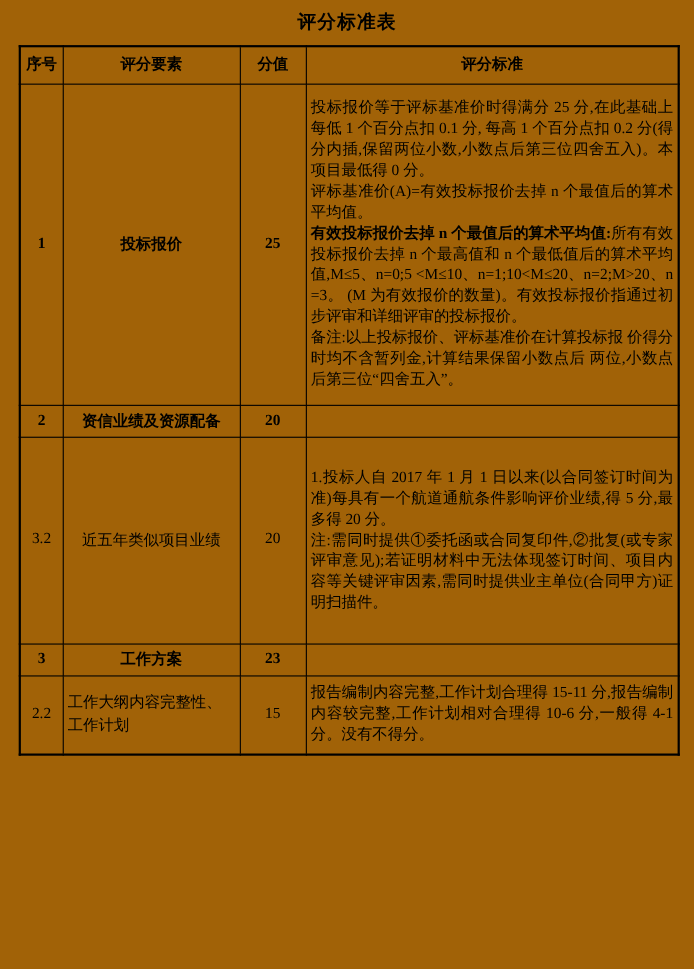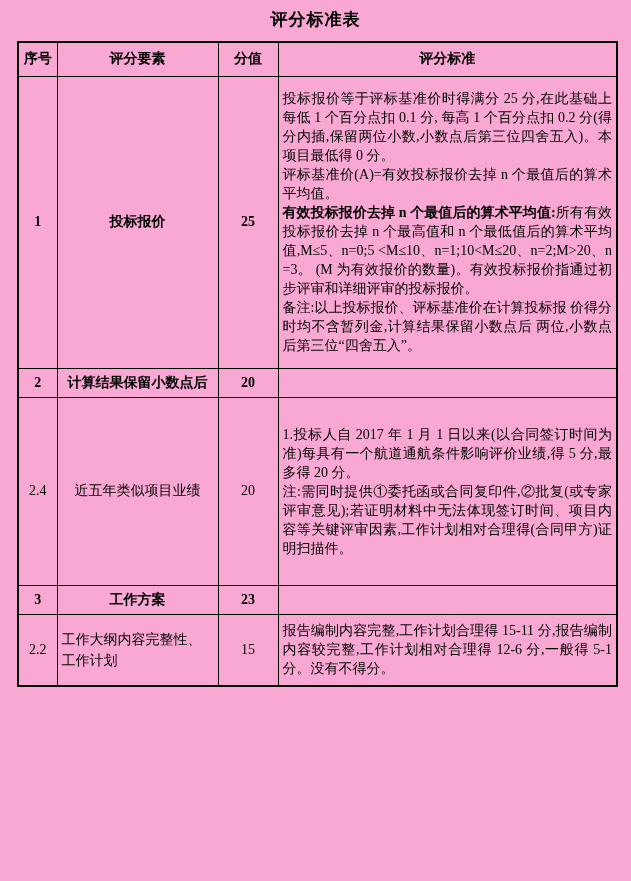--- a/index.html
+++ b/index.html
@@ -5,21 +5,21 @@
   html, body {
     margin: 0;
     padding: 0;
     background: #ffffff;
     color: #000000;
     font-family: "Liberation Serif", "DejaVu Serif", serif;
   }
   .page {
     width: 631px;
     height: 881px;
-    background: #f9a8d4;
+    background: #a16207;
     overflow: hidden;
     box-sizing: border-box;
   }
   .title {
     text-align: center;
     font-weight: bold;
     font-size: 17px;
     padding-top: 8px;
     margin-bottom: 10px;
     letter-spacing: 1px;
@@ -84,48 +84,48 @@
       <td class="crit" style="font-weight:normal">
         <p>投标报价等于评标基准价时得满分 25 分,在此基础上每低 1 个百分点扣 0.1 分, 每高 1 个百分点扣 0.2 分(得分内插,保留两位小数,小数点后第三位四舍五入)。本项目最低得 0 分。</p>
         <p>评标基准价(A)=有效投标报价去掉 n 个最值后的算术平均值。</p>
         <p><b>有效投标报价去掉 n 个最值后的算术平均值:</b><span>所有有效投标报价去掉 n 个最高值和 n 个最低值后的算术平均值,M≤5、n=0;5 &lt;M≤10、n=1;10&lt;M≤20、n=2;M&gt;20、n=3。 (M 为有效报价的数量)。有效投标报价指通过初步评审和详细评审的投标报价。</span></p>
         <p>备注:以上投标报价、评标基准价在计算投标报 价得分时均不含暂列金,计算结果保留小数点后 两位,小数点后第三位“四舍五入”。</p>
       </td>
     </tr>
 
     <tr class="bold-row" style="height:25px">
       <td class="c">2</td>
-      <td class="c">计算结果保留小数点后</td>
+      <td class="c">资信业绩及资源配备</td>
       <td class="c">20</td>
       <td class="crit"></td>
     </tr>
 
     <tr style="height:188px">
-      <td class="c">2.4</td>
+      <td class="c">3.2</td>
       <td class="c">近五年类似项目业绩</td>
       <td class="c">20</td>
       <td class="crit">
         <p>1.投标人自 2017 年 1 月 1 日以来(以合同签订时间为准)每具有一个航道通航条件影响评价业绩,得 5 分,最多得 20 分。</p>
-        <p>注:需同时提供①委托函或合同复印件,②批复(或专家评审意见);若证明材料中无法体现签订时间、项目内容等关键评审因素,工作计划相对合理得(合同甲方)证明扫描件。</p>
+        <p>注:需同时提供①委托函或合同复印件,②批复(或专家评审意见);若证明材料中无法体现签订时间、项目内容等关键评审因素,需同时提供业主单位(合同甲方)证明扫描件。</p>
       </td>
     </tr>
 
     <tr class="bold-row" style="height:22px">
       <td class="c">3</td>
       <td class="c">工作方案</td>
       <td class="c">23</td>
       <td class="crit"></td>
     </tr>
 
 
     <tr style="height:72px">
       <td class="c">2.2</td>
       <td class="left-factor">工作大纲内容完整性、工作计划</td>
       <td class="c">15</td>
-      <td class="crit">报告编制内容完整,工作计划合理得 15-11 分,报告编制内容较完整,工作计划相对合理得 12-6 分,一般得 5-1 分。没有不得分。</td>
+      <td class="crit">报告编制内容完整,工作计划合理得 15-11 分,报告编制内容较完整,工作计划相对合理得 10-6 分,一般得 4-1 分。没有不得分。</td>
     </tr>
 
 
 
 
   </tbody>
     </table>
 </div>
 
 </body></html>

